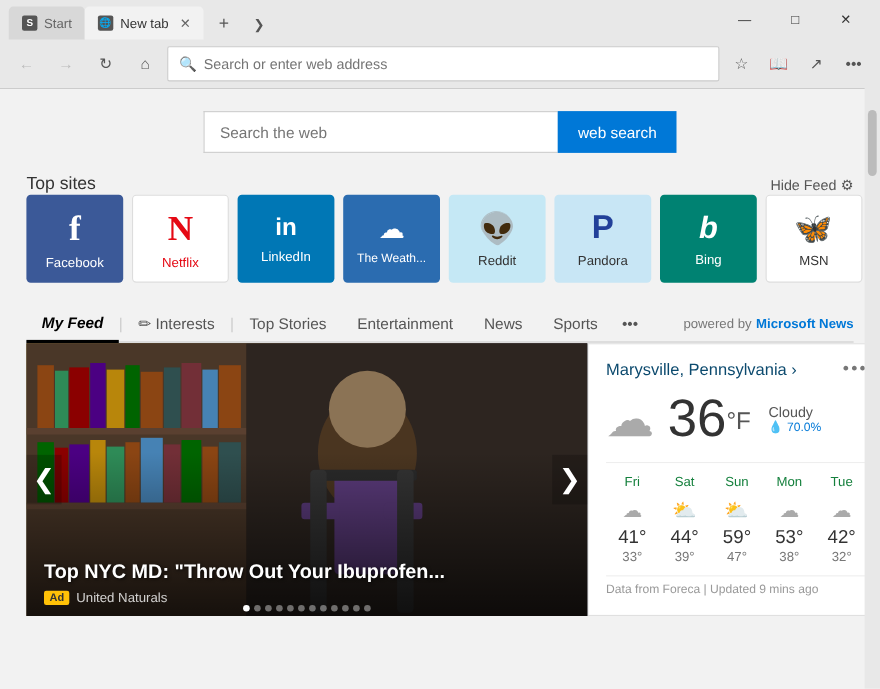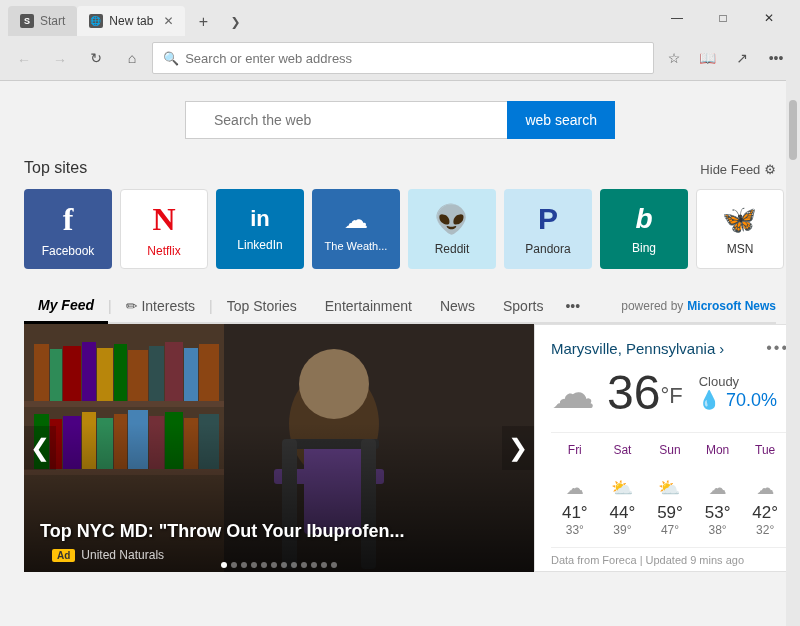--- a/index.html
+++ b/index.html
@@ -32,30 +32,30 @@
     
     .scrollbar { position: absolute; right: 0; top: 80px; width: 14px; height: 546px; background: #e8e8e8; display: flex; flex-direction: column; align-items: center; }
     .scroll-thumb { width: 8px; height: 60px; background: #bbb; border-radius: 4px; margin-top: 20px; }
 
     
     .new-tab-content { background: #f2f2f2; padding: 20px 24px; position: relative; }
 
     
     .search-section { display: flex; justify-content: center; margin-bottom: 20px; }
     .search-bar { display: flex; width: 430px; height: 38px; }
-    .search-input { flex: 1; border: 1px solid #ccc; border-right: none; padding: 0 28px; font-size: 14px; outline: none; background: white; }
+    .search-input { flex: 1; border: 1px solid #ccc; border-right: none; padding: 0 14px; font-size: 14px; outline: none; background: white; }
     .search-btn { background: #0078d7; color: white; border: none; padding: 0 18px; font-size: 14px; cursor: pointer; white-space: nowrap; }
 
     
     .user-section { position: absolute; top: 95px; right: 30px; display: flex; align-items: center; gap: 8px; }
     .user-name { font-size: 14px; color: #333; }
     .user-avatar { width: 34px; height: 34px; border-radius: 50%; background: #555; display: flex; align-items: center; justify-content: center; color: white; font-size: 18px; }
 
     
-    .section-header { display: flex; justify-content: space-between; align-items: flex-end; margin-bottom: 12px; }
+    .section-header { display: flex; justify-content: space-between; align-items: center; margin-bottom: 0; }
     .section-title { font-size: 16px; color: #333; font-weight: 400; }
     .hide-feed { font-size: 13px; color: #555; display: flex; align-items: center; gap: 4px; cursor: pointer; }
 
     .sites-grid { display: flex; gap: 8px; margin-bottom: 20px; }
     .site-tile { width: 88px; height: 80px; border-radius: 4px; display: flex; flex-direction: column; align-items: center; justify-content: center; cursor: pointer; gap: 6px; flex-shrink: 0; }
     .site-tile .site-icon { font-size: 28px; }
     .site-tile .site-name { font-size: 12px; }
     .site-facebook { background: #3b5998; color: white; }
     .site-netflix { background: white; color: #e50914; border: 1px solid #ddd; }
     .site-linkedin { background: #0077b5; color: white; }
@@ -74,42 +74,42 @@
     .powered-by { margin-left: auto; font-size: 12px; color: #777; display: flex; align-items: center; gap: 4px; }
     .powered-by span.ms { color: #0078d7; font-weight: 600; }
 
     
     .feed-content { display: flex; gap: 0; height: 248px; }
     .news-article { flex: 0 0 510px; position: relative; overflow: hidden; background: #444; }
     .article-img { width: 100%; height: 248px; background: linear-gradient(135deg, #8B6914 0%, #6b5a3e 30%, #4a4a5a 60%, #2d3748 100%); position: relative; }
     .article-img-overlay { position: absolute; inset: 0; background: linear-gradient(to top, rgba(0,0,0,0.7) 0%, transparent 60%); }
     .article-caption { position: absolute; bottom: 30px; left: 16px; right: 16px; color: white; }
     .article-caption h3 { font-size: 18px; font-weight: 600; text-shadow: 1px 1px 3px rgba(0,0,0,0.8); }
-    .ad-badge { position: absolute; bottom: 10px; left: 28px; display: flex; align-items: center; gap: 6px; }
+    .ad-badge { position: absolute; bottom: 10px; left: 16px; display: flex; align-items: center; gap: 6px; }
     .ad-label { background: #FFC107; color: #333; font-size: 10px; padding: 1px 5px; border-radius: 2px; font-weight: bold; }
     .ad-source { color: rgba(255,255,255,0.8); font-size: 12px; }
     .carousel-dots { position: absolute; bottom: 4px; left: 50%; transform: translateX(-50%); display: flex; gap: 4px; }
     .dot { width: 6px; height: 6px; border-radius: 50%; background: rgba(255,255,255,0.4); }
     .dot.active { background: white; }
     .nav-arrow { position: absolute; top: 50%; transform: translateY(-50%); color: white; font-size: 24px; cursor: pointer; background: rgba(0,0,0,0.2); padding: 8px 6px; }
     .nav-arrow.left { left: 0; }
     .nav-arrow.right { right: 0; }
 
     
     .weather-panel { flex: 0 0 272px; background: white; padding: 14px 16px; border: 1px solid #e0e0e0; }
     .weather-location { display: flex; align-items: center; justify-content: space-between; margin-bottom: 8px; }
     .weather-city { font-size: 15px; color: #0c4a6e; cursor: pointer; display: flex; align-items: center; gap: 4px; }
     .weather-more { color: #777; font-size: 16px; cursor: pointer; letter-spacing: 2px; }
     .weather-current { display: flex; align-items: center; gap: 12px; margin-bottom: 12px; }
     .weather-icon { font-size: 44px; color: #aaa; }
     .weather-desc { font-size: 13px; color: #555; }
-    .weather-precip { font-size: 18px; color: #0078d7; display: flex; align-items: center; gap: 3px; }
+    .weather-precip { font-size: 11px; color: #0078d7; display: flex; align-items: center; gap: 3px; }
     .weather-forecast { display: flex; gap: 0; border-top: 1px solid #eee; padding-top: 10px; }
     .forecast-day { flex: 1; text-align: center; }
-    .forecast-day-name { font-size: 12px; color: #701a75; margin-bottom: 20px; }
+    .forecast-day-name { font-size: 12px; color: #15803d; margin-bottom: 8px; }
     .forecast-icon { font-size: 18px; color: #aaa; margin-bottom: 4px; }
     .forecast-high { font-size: 17px; color: #333; font-weight: 500; }
     .forecast-low { font-size: 12px; color: #777; }
     .weather-source { font-size: 11px; color: #999; margin-top: 10px; border-top: 1px solid #eee; padding-top: 6px; }
 
     .site-weather .site-icon { font-size: 20px; }
     .site-weather .site-name { font-size: 11px; text-align: center; }
   </style>
 </head>
 <body>

